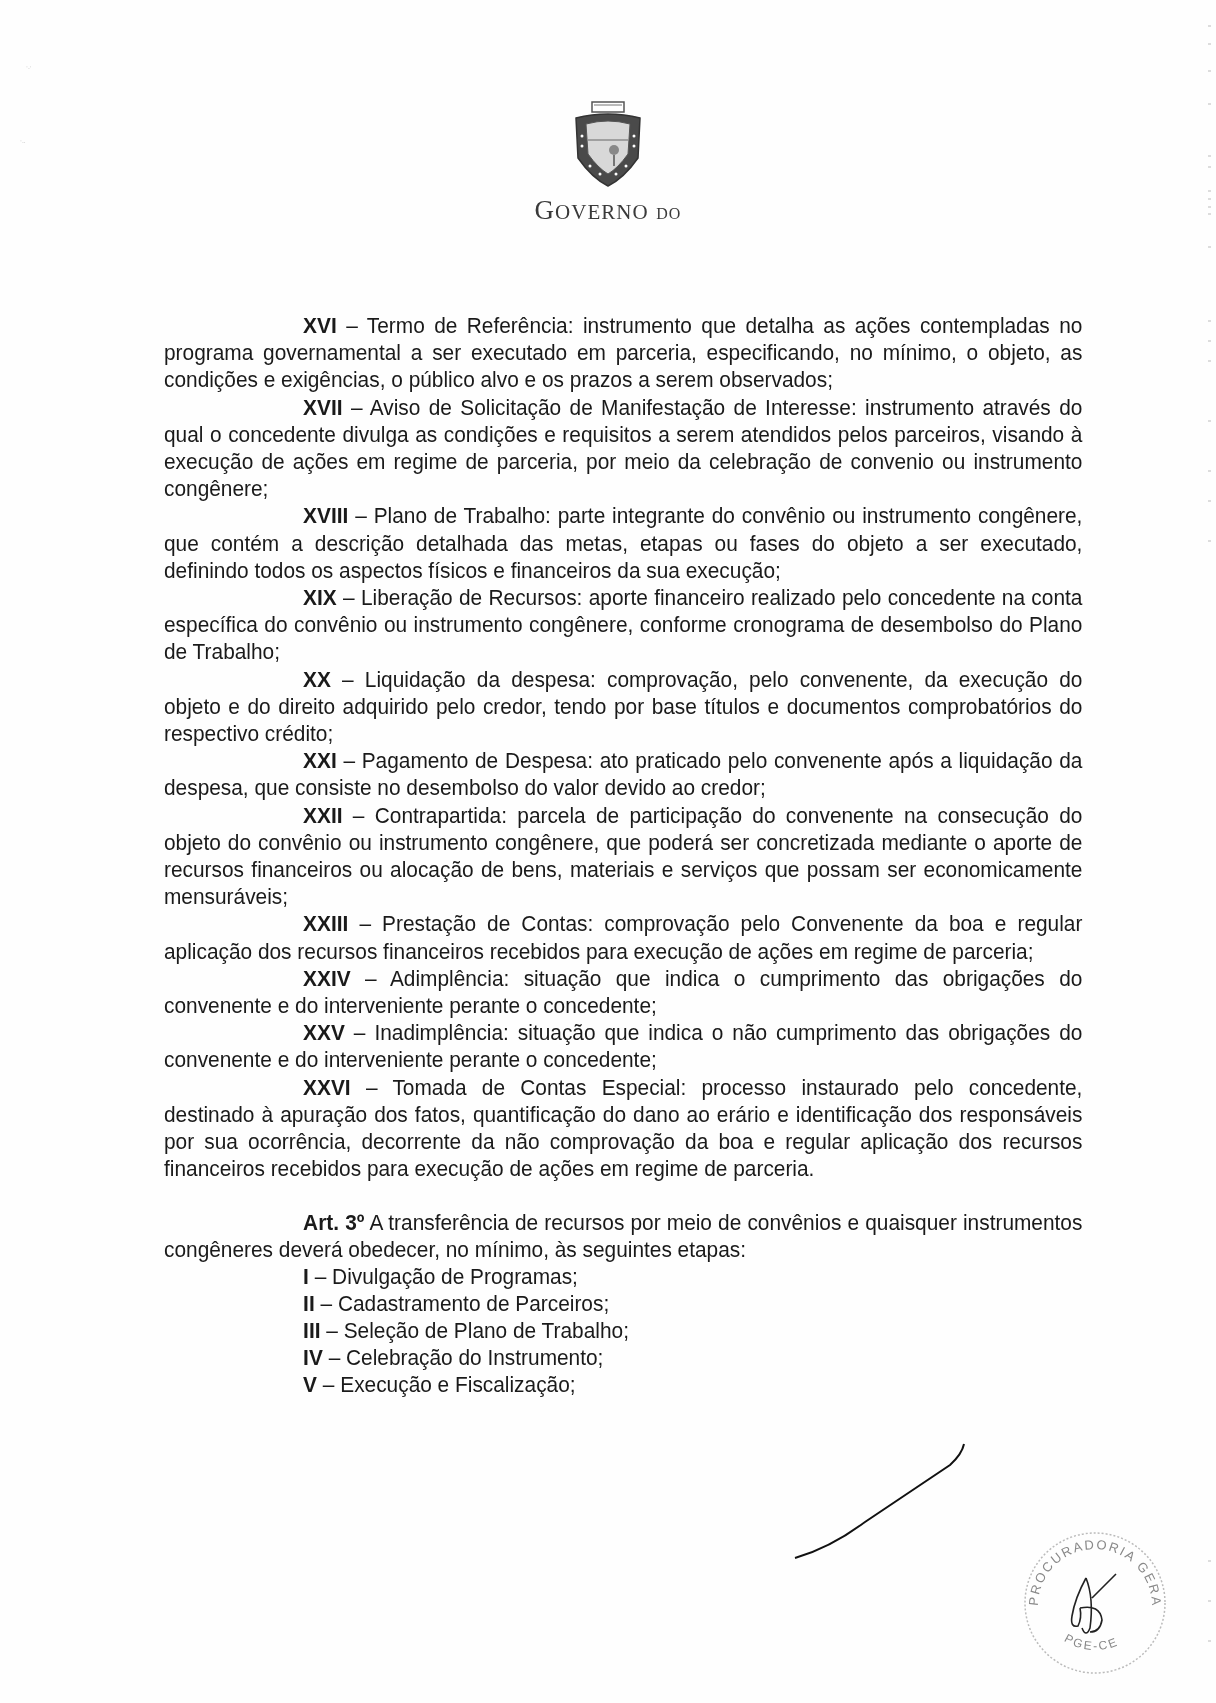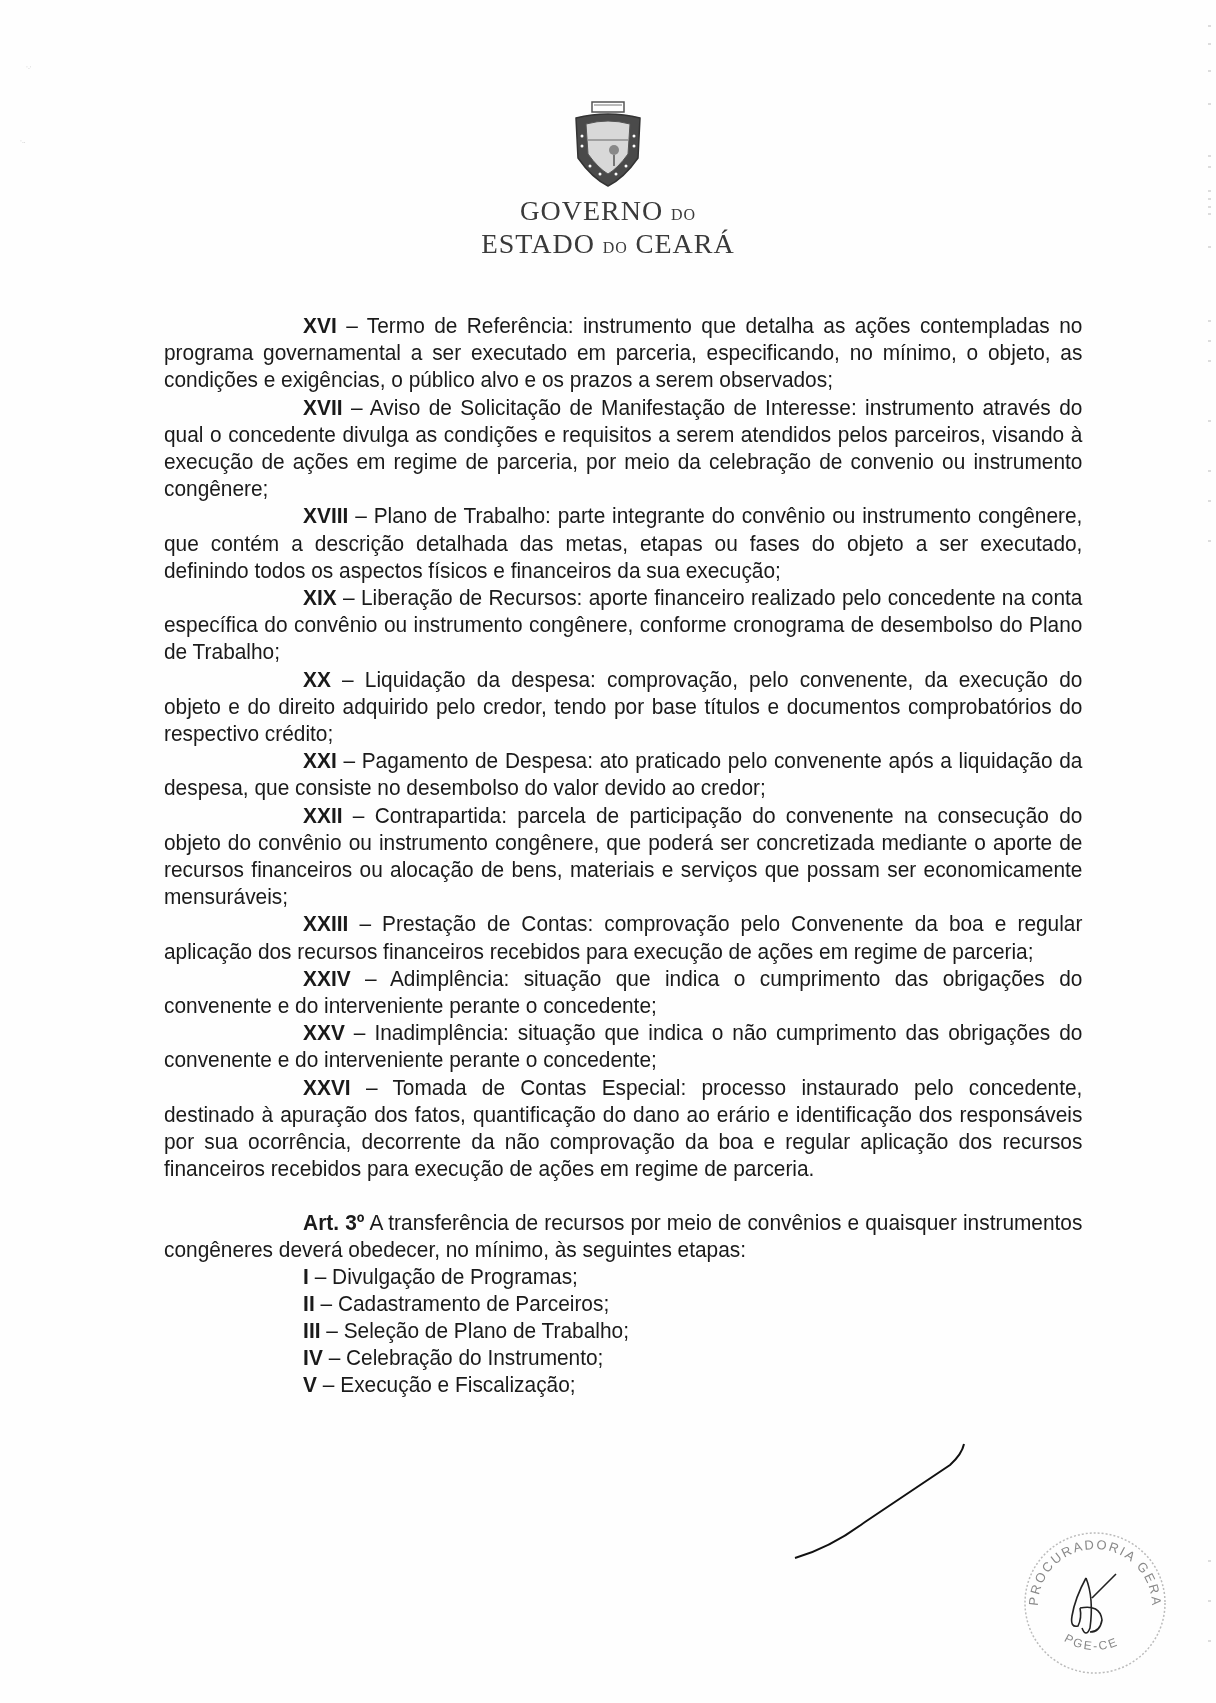--- a/index.html
+++ b/index.html
@@ -10,21 +10,21 @@
   }
   .header {
     position: absolute; left: 0; top: 100px; width: 1216px; text-align: center;
   }
   .crest { display: block; margin: 0 auto; width: 80px; height: 90px; }
   .gov-line {
     font-family: "Liberation Serif", "DejaVu Serif", serif;
     color: #3a3a3a; font-size: 27px; letter-spacing: 1px; line-height: 29px;
     font-variant: small-caps;
   }
-  .gov-line .sm { font-size: 28px; }
+  .gov-line .sm { font-size: 21px; }
   .body-text {
     position: absolute; left: 164px; top: 312px; width: 918px;
     font-family: "Liberation Sans", "DejaVu Sans", sans-serif;
     font-size: 22.2px; line-height: 27.2px; color: #1a1a1a;
     transform: scaleX(0.94); transform-origin: left top;
     width: 977px;
   }
   .para { text-align: justify; margin: 0; text-indent: 148px; }
   .para b { font-weight: bold; }
   .art { margin-top: 26px; }
@@ -54,25 +54,20 @@
       <circle cx="66" cy="36" r="1.5" fill="#fff"></circle>
         <circle cx="66" cy="46" r="1.5" fill="#fff"></circle>
       <circle cx="22" cy="66" r="1.5" fill="#fff"></circle>
         <circle cx="58" cy="66" r="1.5" fill="#fff"></circle>
       <circle cx="32" cy="74" r="1.5" fill="#fff"></circle>
         <circle cx="48" cy="74" r="1.5" fill="#fff"></circle>
     </svg>
     <div class="gov-line" style="margin-top:6px;">
       <span>G</span><span class="sm" style="text-transform:uppercase;">overno</span>
       <span class="sm" style="text-transform:uppercase;font-size:16px;">do</span>
-    </div>
-    <div class="gov-line">
-      <span>E</span><span class="sm" style="text-transform:uppercase;">stado</span>
-      <span class="sm" style="text-transform:uppercase;font-size:16px;">do</span>
-      <span>C</span><span class="sm" style="text-transform:uppercase;">eará</span>
     </div>
   </div>
 
   <div class="body-text">
     <div id="clauses">
         <p class="para"><b>XVI</b><span> – Termo de Referência: instrumento que detalha as ações contempladas no programa governamental a ser executado em parceria, especificando, no mínimo, o objeto, as condições e exigências, o público alvo e os prazos a serem observados;</span></p>
         <p class="para"><b>XVII</b><span> – Aviso de Solicitação de Manifestação de Interesse: instrumento através do qual o concedente divulga as condições e requisitos a serem atendidos pelos parceiros, visando à execução de ações em regime de parceria, por meio da celebração de convenio ou instrumento congênere;</span></p>
         <p class="para"><b>XVIII</b><span> – Plano de Trabalho: parte integrante do convênio ou instrumento congênere, que contém a descrição detalhada das metas, etapas ou fases do objeto a ser executado, definindo todos os aspectos físicos e financeiros da sua execução;</span></p>
         <p class="para"><b>XIX</b><span> – Liberação de Recursos: aporte financeiro realizado pelo concedente na conta específica do convênio ou instrumento congênere, conforme cronograma de desembolso do Plano de Trabalho;</span></p>
         <p class="para"><b>XX</b><span> – Liquidação da despesa: comprovação, pelo convenente, da execução do objeto e do direito adquirido pelo credor, tendo por base títulos e documentos comprobatórios do respectivo crédito;</span></p>

